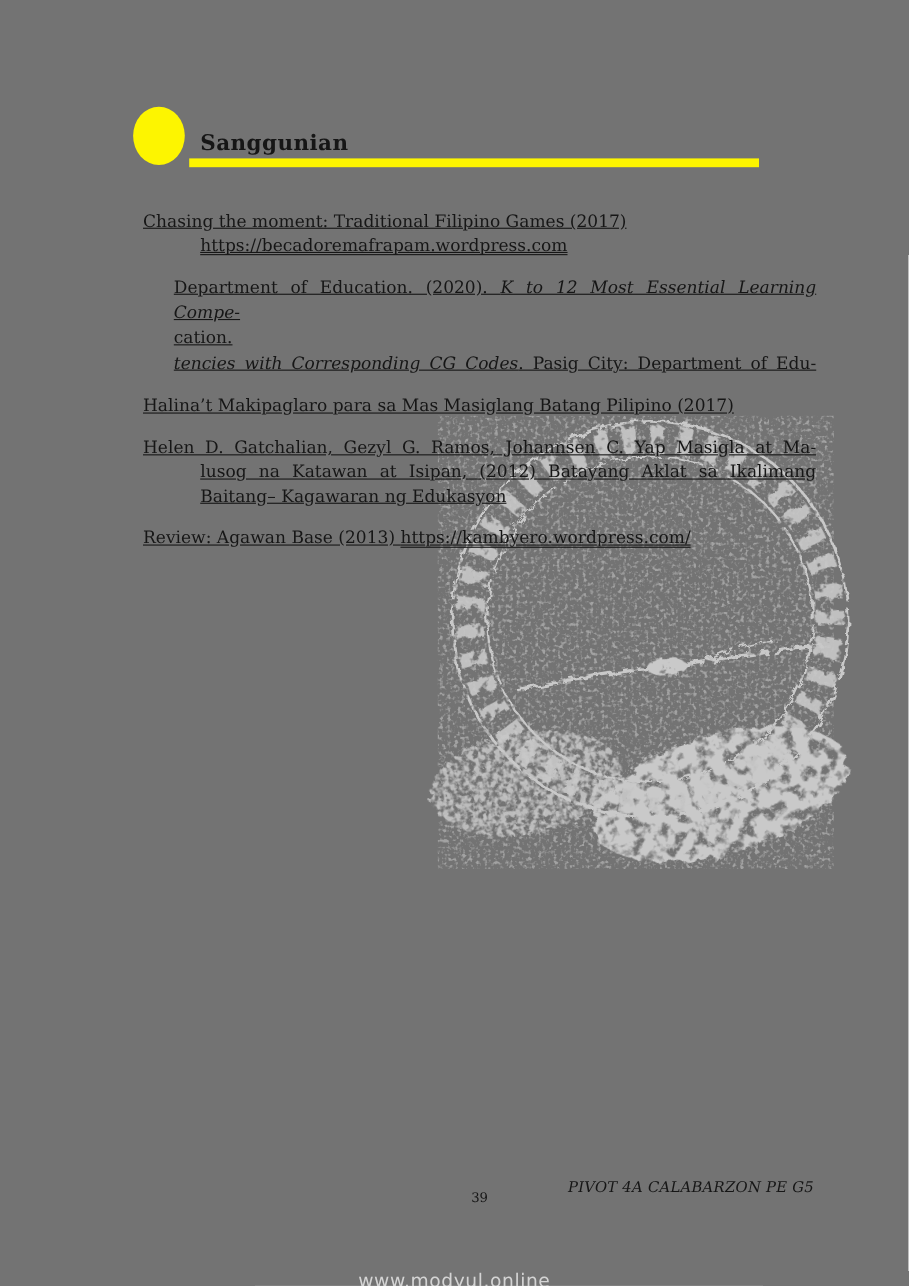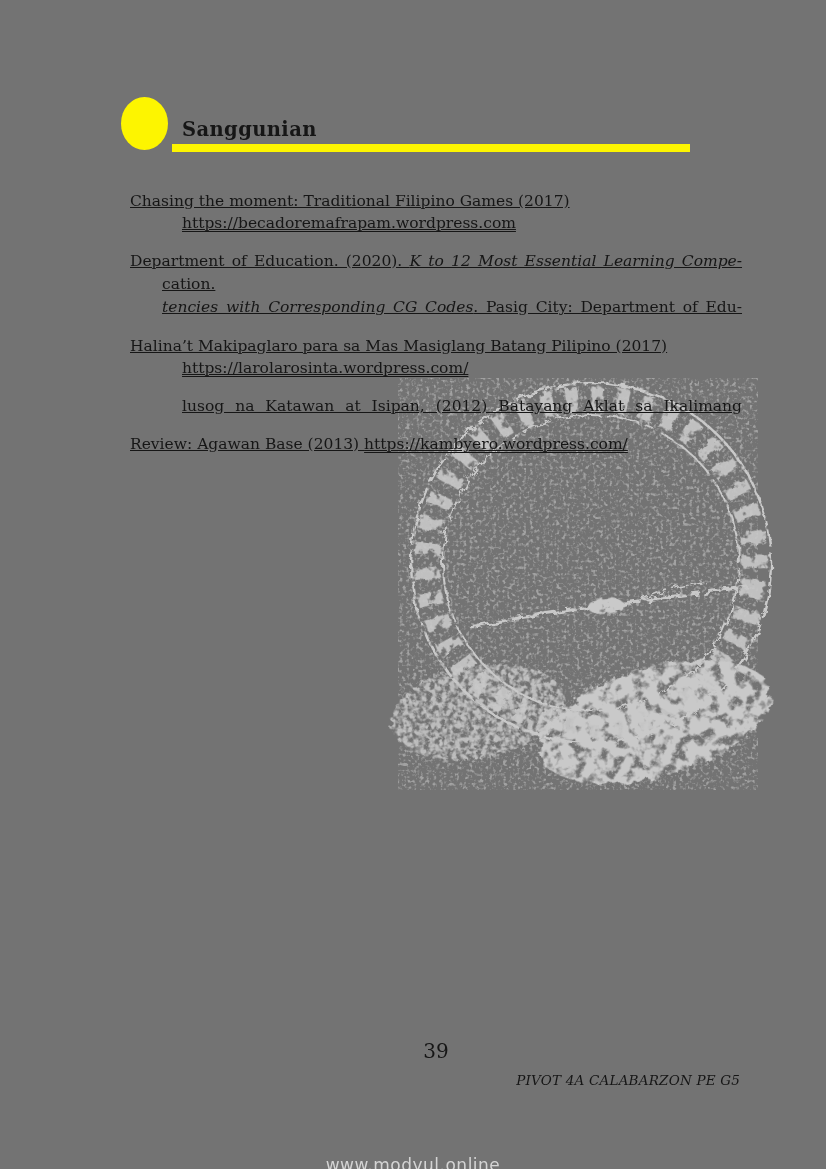--- a/index.html
+++ b/index.html
@@ -24,37 +24,37 @@
     position:absolute;left:172px;top:144px;
     width:518px;height:8px;
   }
   
   .refs{
     position:absolute;left:130px;top:190px;width:612px;
     font-size:15.5px;line-height:22px;
   }
   .entry{margin:0 0 16px 0;}
   .entry.gap{margin-top:6px;}
-  .entry.wide .line{line-height:23px;}
+  .entry.wide .line{line-height:23px;margin-left:28px;}
   .line{white-space:normal;text-decoration:underline;}
   .line.ind1{margin-left:52px;}
   .line.ind2{margin-left:32px;}
   .line.just{text-align:justify;text-align-last:justify;}
   .it{font-style:italic;}
   a.url{
     color:inherit;text-decoration:underline;
     text-decoration-thickness:1px;text-underline-offset:3px;
     cursor:pointer;
   }
   
   .seal{position:absolute;left:0;top:0;pointer-events:none;}
   
   .page-number{
-    position:absolute;left:130px;top:1039px;width:612px;
-    text-align:center;font-size:20px;
+    position:absolute;left:130px;top:1082px;width:612px;
+    text-align:center;font-size:12px;
   }
   .edition{
     position:absolute;right:86px;top:1072px;
     font-size:13.5px;font-style:italic;letter-spacing:.2px;
   }
   .site-watermark{
     position:absolute;left:0;top:1123px;width:826px;
     text-align:center;
     font-family:"DejaVu Sans","Liberation Sans",sans-serif;
     font-size:17px;letter-spacing:.5px;color:#d4d4d4;margin-top:32px;
@@ -121,24 +121,25 @@
           <div class="line ind0"><span>Chasing the moment: Traditional Filipino Games (2017)</span></div>
           <div class="line ind1"><a class="url">https://becadoremafrapam.wordpress.com</a></div>
         </div>
         <div class="entry wide">
           <div class="line ind0 just"><span>Department of Education. (2020). </span><span class="it">K to 12 Most Essential Learning Compe-</span></div>
           <div class="line ind2"><span>cation.</span></div>
           <div class="line ind2 just"><span class="it">tencies with Corresponding CG Codes</span><span>. Pasig City: Department of Edu-</span></div>
         </div>
         <div class="entry gap">
           <div class="line ind0"><span>Halina’t Makipaglaro para sa Mas Masiglang Batang Pilipino (2017)</span></div>
-          <div class="line ind1"><a class="url">https://larolarosinta.wordpress.com/</a></div>
         </div>
         <div class="entry">
+          <div class="line ind0 just"><span>Helen D. Gatchalian, Gezyl G. Ramos, Johannsen C. Yap Masigla at Ma-</span></div>
           <div class="line ind1 just"><span>lusog na Katawan at Isipan, (2012) Batayang Aklat sa Ikalimang</span></div>
+          <div class="line ind1"><span>Baitang– Kagawaran ng Edukasyon</span></div>
         </div>
         <div class="entry">
           <div class="line ind0"><span>Review: Agawan Base (2013) </span><a class="url">https://kambyero.wordpress.com/</a></div>
         </div>
       </div>
 
     <div class="page-number">39</div>
     <div class="edition">PIVOT 4A CALABARZON PE G5</div>
     <div class="site-watermark">www.modyul.online</div>
 

